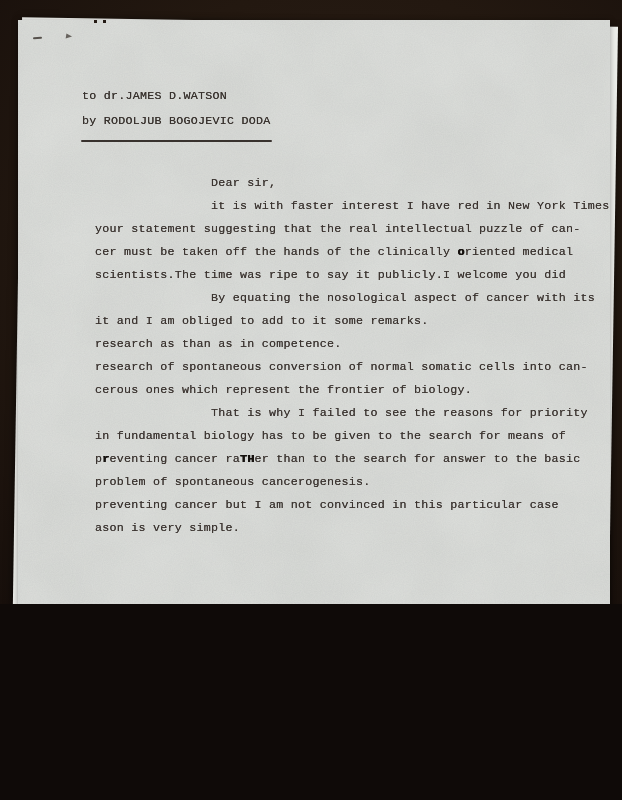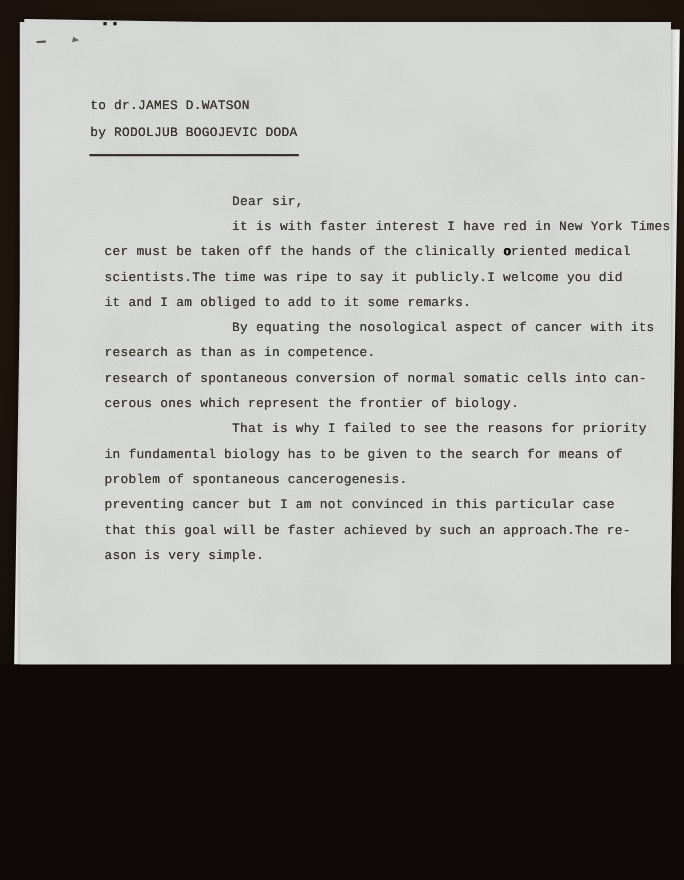--- a/index.html
+++ b/index.html
@@ -79,29 +79,30 @@
 
     <div class="letter-header">
       <div class="hline">to dr.JAMES D.WATSON</div>
       <div class="hline">by RODOLJUB BOGOJEVIC DODA</div>
     </div>
     <div class="header-underline"></div>
 
     <div class="letter-body">
         <div class="tline">                Dear sir,</div>
         <div class="tline">                it is with faster interest I have red in New York Times</div>
+        <div class="tline">your statement suggesting that the real intellectual puzzle of can-</div>
         <div class="tline"><span>cer must be taken off the hands of the clinically </span><span class="overstrike">o</span><span>riented medical</span></div>
         <div class="tline">scientists.The time was ripe to say it publicly.I welcome you did</div>
+        <div class="tline">                By equating the nosological aspect of cancer with its</div>
         <div class="tline">it and I am obliged to add to it some remarks.</div>
-        <div class="tline">                By equating the nosological aspect of cancer with its</div>
         <div class="tline">research as than as in competence.</div>
         <div class="tline">research of spontaneous conversion of normal somatic cells into can-</div>
         <div class="tline">cerous ones which represent the frontier of biology.</div>
         <div class="tline">                That is why I failed to see the reasons for priority</div>
         <div class="tline">in fundamental biology has to be given to the search for means of</div>
+        <div class="tline"><span>p</span><span class="overstrike">r</span><span>eventing cancer ra</span><span class="overstrike">TH</span><span>er than to the search for answer to the basic</span></div>
         <div class="tline">problem of spontaneous cancerogenesis.</div>
         <div class="tline">preventing cancer but I am not convinced in this particular case</div>
-        <div class="tline">that this goal will be faster achieved by such an approach.The re-</div>
         <div class="tline">ason is very simple.</div>
       </div>
 
   </div>
 </div>
 
 </body></html>

